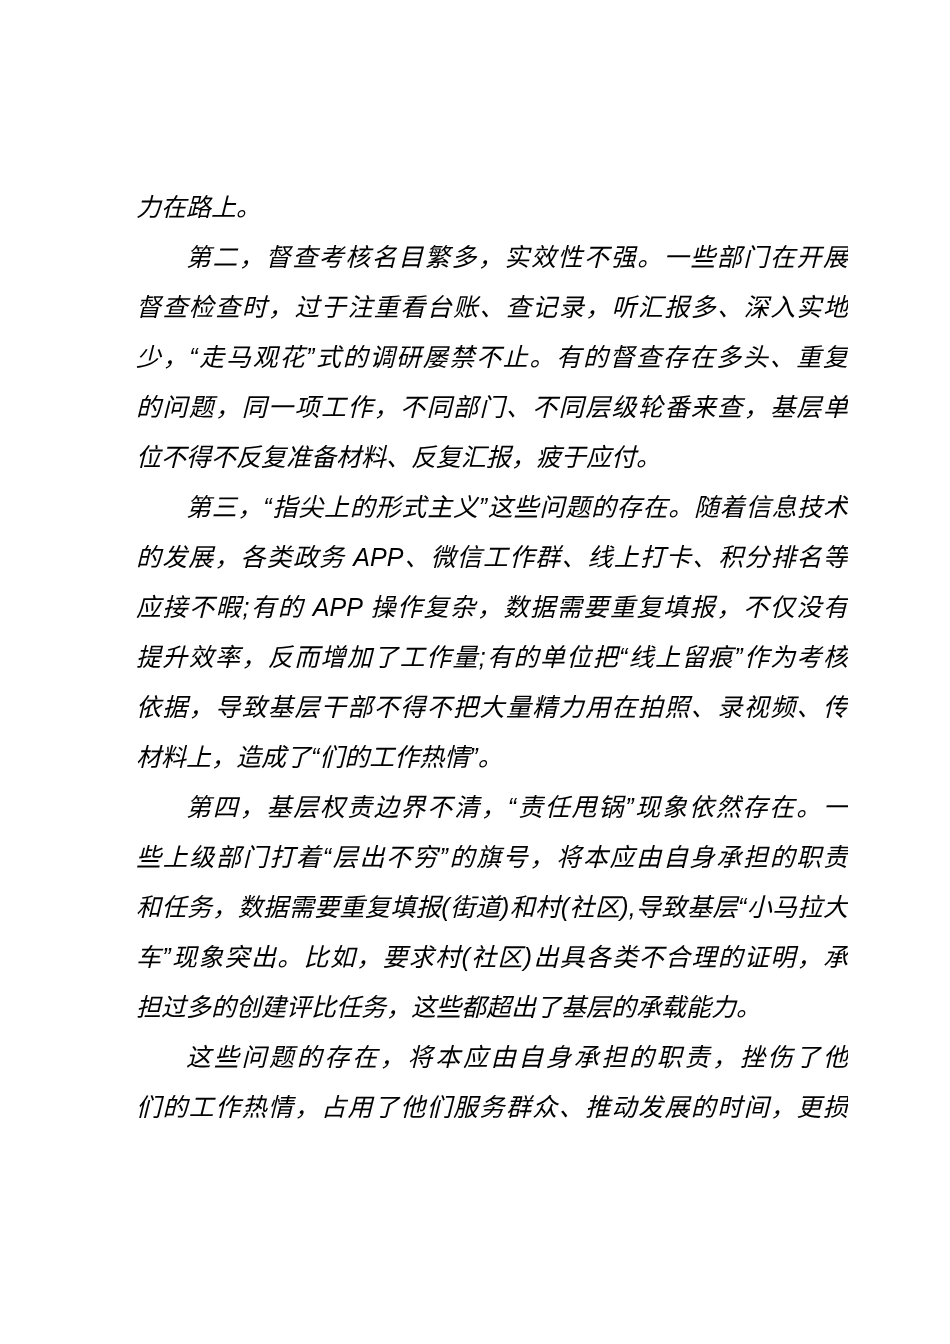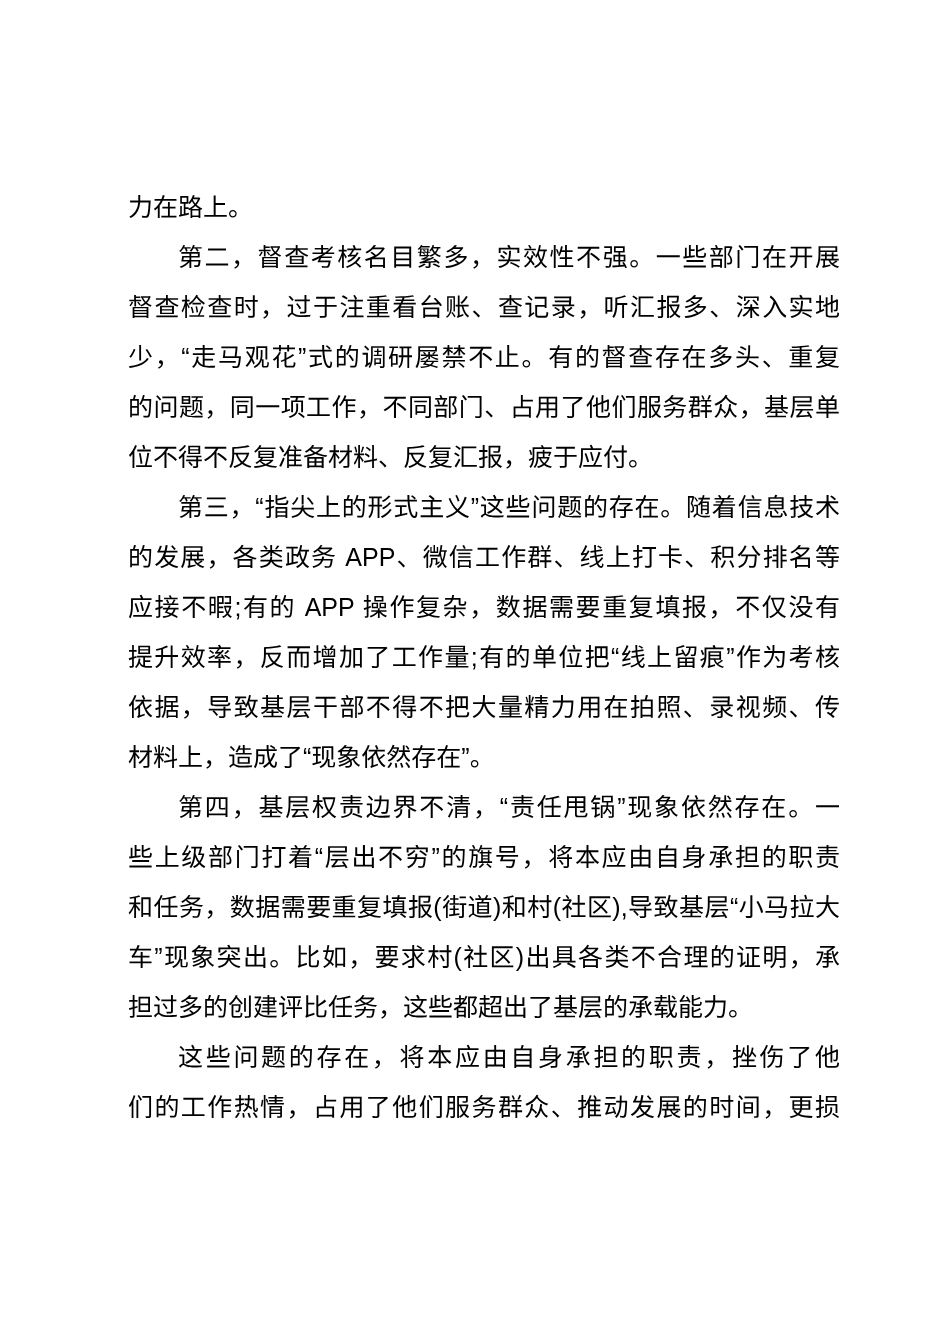--- a/index.html
+++ b/index.html
@@ -11,22 +11,23 @@
     position: relative;
     width: 950px;
     height: 1344px;
     background: #ffffff;
     overflow: hidden;
     font-family: "Liberation Sans", "DejaVu Sans", sans-serif;
   }
   .textblock {
     position: absolute;
     top: 182px;
-    left: 128px;
+    left: 136px;
     width: 712px;
+    font-style: italic;
   }
   .line {
     display: block;
     width: 100%;
     box-sizing: border-box;
     height: 50px;
     line-height: 50px;
     font-size: 25px;
     color: #000000;
     text-align: justify;
@@ -46,28 +47,28 @@
 </style>
 </head>
 <body>
 
 <div class="page">
   <div class="textblock">
     <div class="line pend">力在路上。</div>
     <div class="line indent">第二，督查考核名目繁多，实效性不强。一些部门在开展</div>
     <div class="line">督查检查时，过于注重看台账、查记录，听汇报多、深入实地</div>
     <div class="line">少，“走马观花”式的调研屡禁不止。有的督查存在多头、重复</div>
-    <div class="line">的问题，同一项工作，不同部门、占用了他们服务群众，基层单</div>
+    <div class="line">的问题，同一项工作，不同部门、不同层级轮番来查，基层单</div>
     <div class="line pend">位不得不反复准备材料、反复汇报，疲于应付。</div>
     <div class="line indent">第三，“指尖上的形式主义”这些问题的存在。随着信息技术</div>
     <div class="line">的发展，各类政务 APP、微信工作群、线上打卡、积分排名等</div>
     <div class="line">应接不暇;有的 APP 操作复杂，数据需要重复填报，不仅没有</div>
     <div class="line">提升效率，反而增加了工作量;有的单位把“线上留痕”作为考核</div>
     <div class="line">依据，导致基层干部不得不把大量精力用在拍照、录视频、传</div>
-    <div class="line pend">材料上，造成了“现象依然存在”。</div>
+    <div class="line pend">材料上，造成了“们的工作热情”。</div>
     <div class="line indent">第四，基层权责边界不清，“责任甩锅”现象依然存在。一</div>
     <div class="line">些上级部门打着“层出不穷”的旗号，将本应由自身承担的职责</div>
     <div class="line">和任务，数据需要重复填报(街道)和村(社区),导致基层“小马拉大</div>
     <div class="line">车”现象突出。比如，要求村(社区)出具各类不合理的证明，承</div>
     <div class="line pend">担过多的创建评比任务，这些都超出了基层的承载能力。</div>
     <div class="line indent">这些问题的存在，将本应由自身承担的职责，挫伤了他</div>
     <div class="line">们的工作热情，占用了他们服务群众、推动发展的时间，更损</div>
   </div>
 </div>
 

